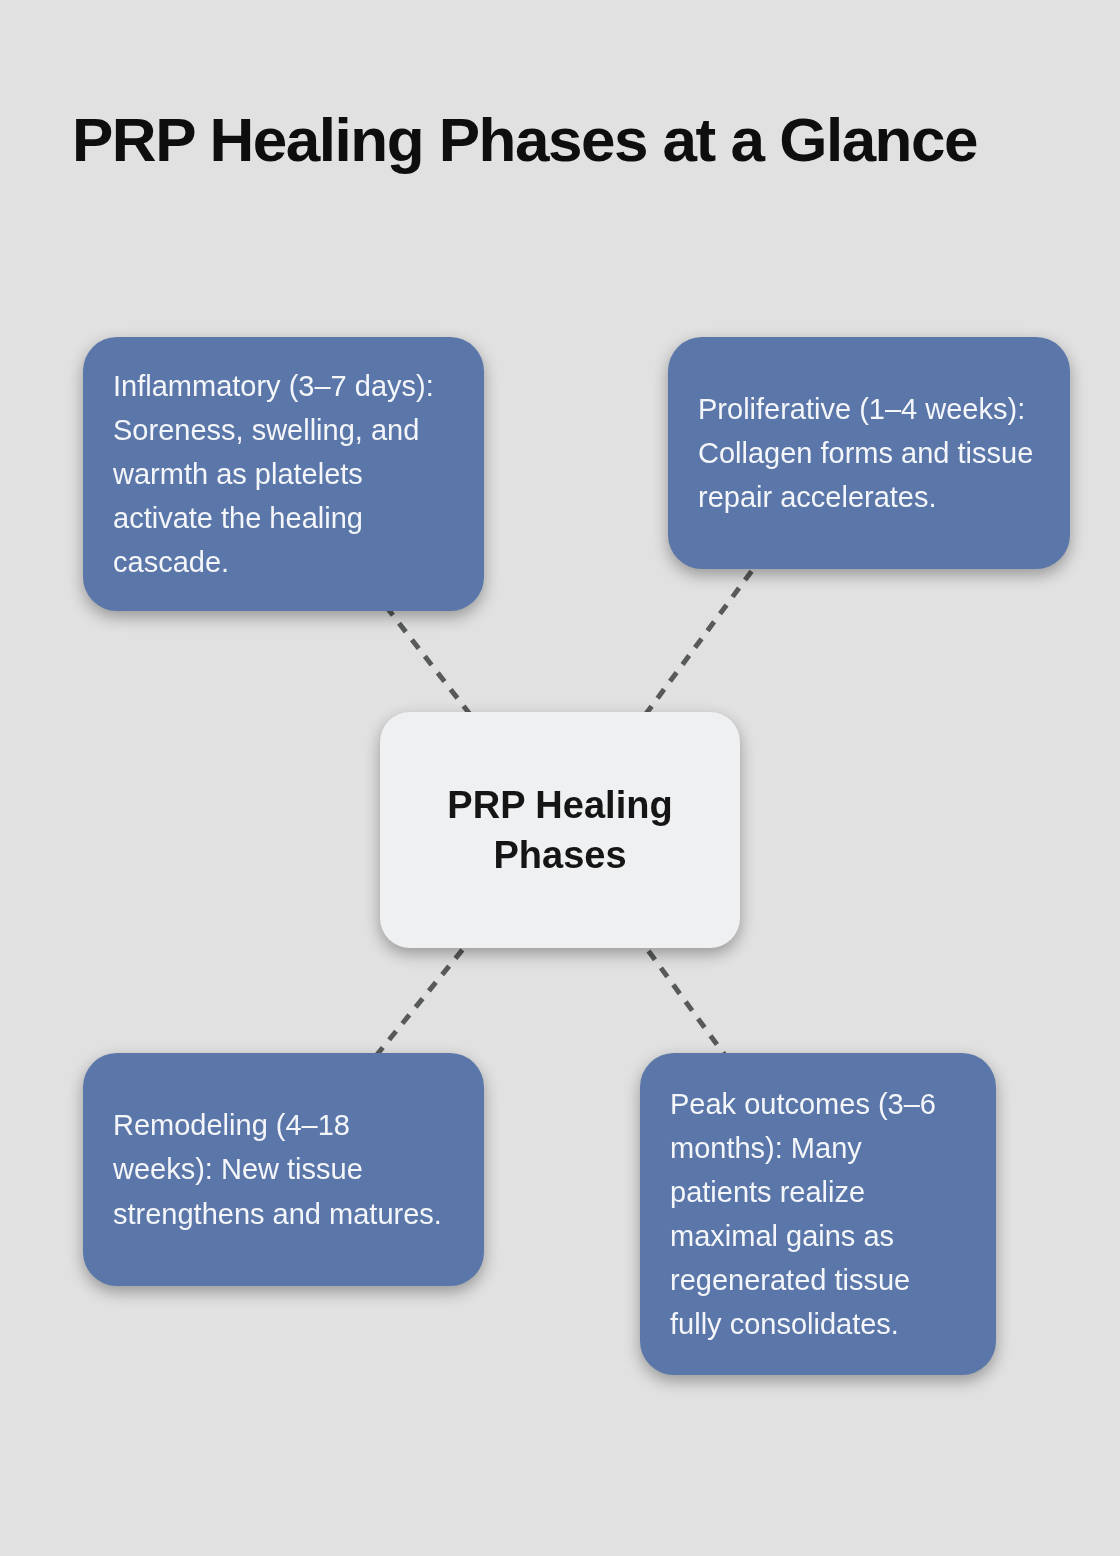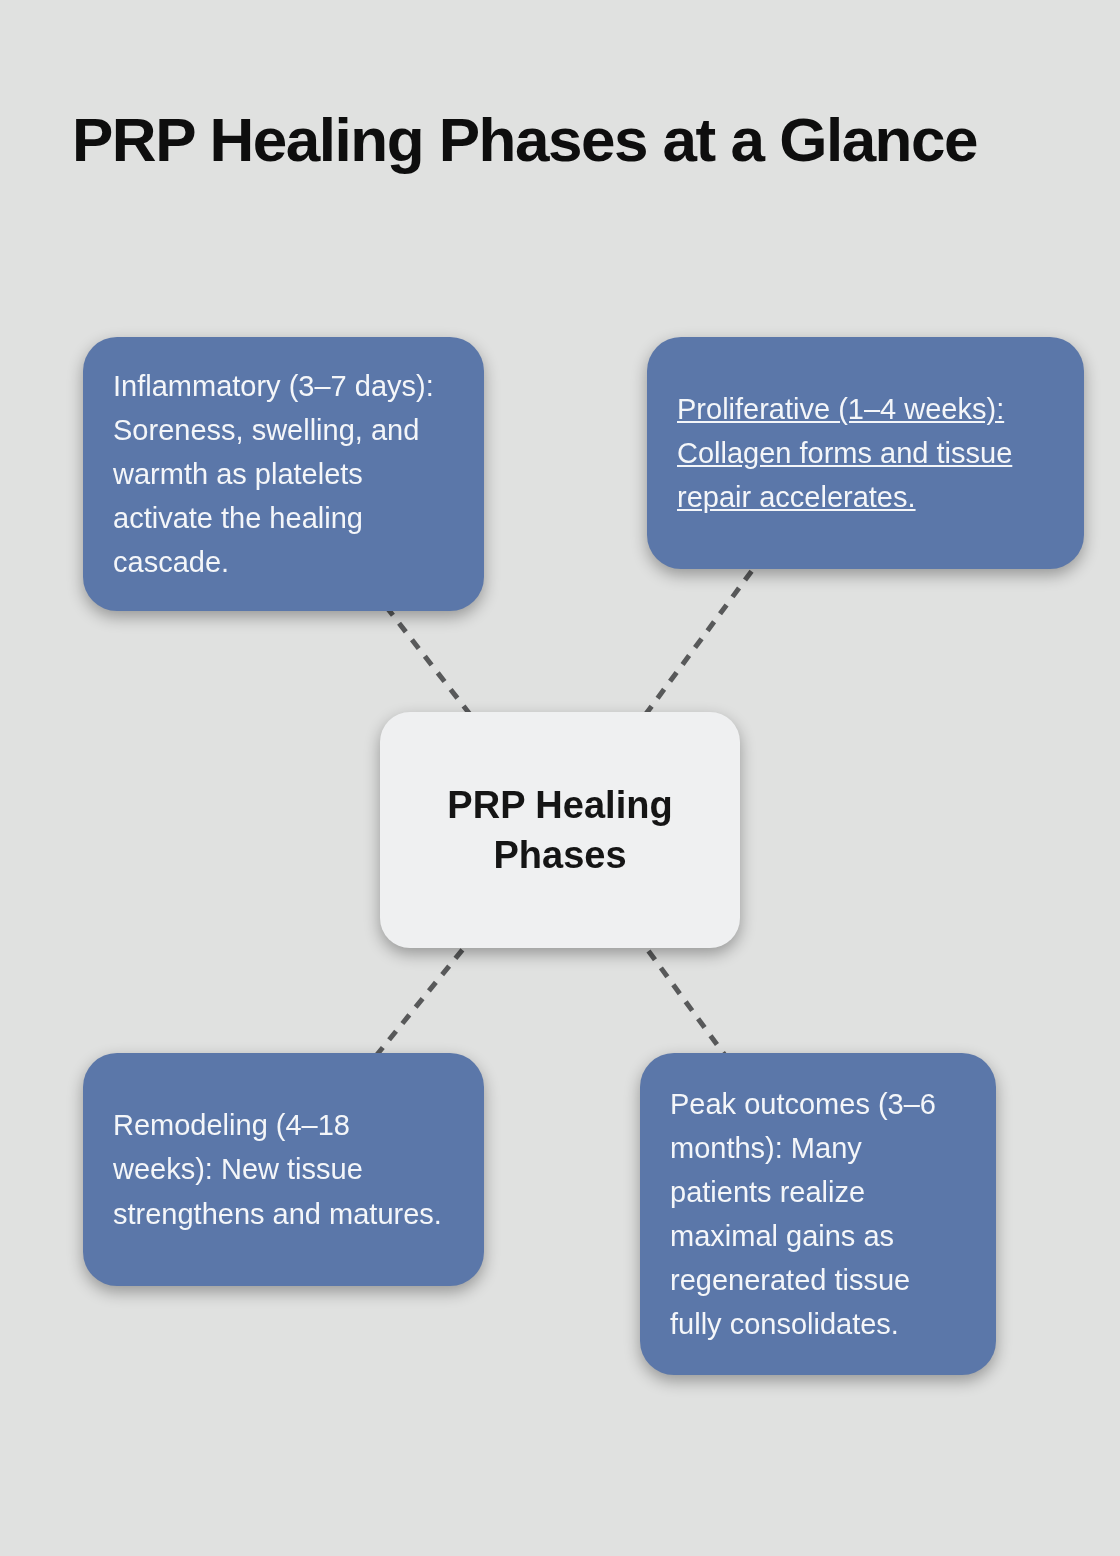--- a/index.html
+++ b/index.html
@@ -69,21 +69,21 @@
     padding: 32px 40px;
   }
   .node.center-node p {
     margin: 0;
     font-size: 38px;
     line-height: 1.32;
     font-weight: 700;
     text-align: center;
   }
   .node-tl { left: 83px;  top: 337px;  width: 401px; height: 274px; }
-  .node-tr { left: 647px; top: 337px;  width: 437px; height: 232px; text-decoration: underline; }
+  .node-tr { left: 668px; top: 337px;  width: 402px; height: 232px; }
   .node-c  { left: 380px; top: 712px;  width: 360px; height: 236px; }
   .node-bl { left: 83px;  top: 1053px; width: 401px; height: 233px; }
   .node-br { left: 640px; top: 1053px; width: 356px; height: 322px; }
 </style>
 </head>
 <body>
 
 <div class="canvas">
 
   <h1 class="title">PRP Healing Phases at a Glance</h1>

